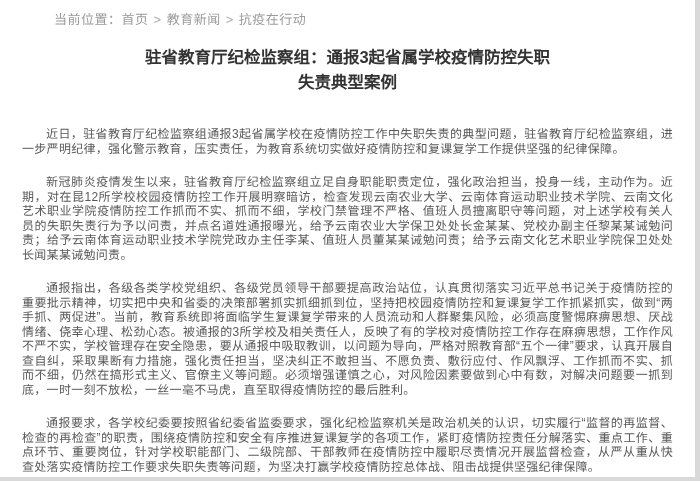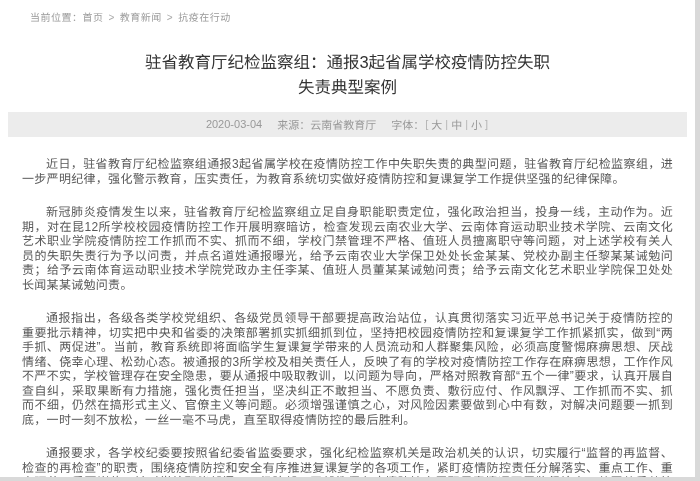--- a/index.html
+++ b/index.html
@@ -9,34 +9,35 @@
     font-family: "Liberation Sans", "DejaVu Sans", sans-serif;
   }
   .page {
     width: 695px; height: 477px;
     background: #ffffff;
     overflow: hidden;
     position: relative;
   }
   
   .breadcrumb {
-    padding: 9px 0 0 30px;
-    font-size: 10px;
+    padding: 9px 0 0 18px;
+    font-size: 13px;
     color: #9b9b9b;
     letter-spacing: 0.5px;
+    margin-left: 36px;
   }
   .breadcrumb .crumb { color: #9b9b9b; cursor: pointer; }
   .breadcrumb .sep { margin: 0 5px; color: #aaaaaa; }
   
   .title {
-    margin: 26px auto 12px;
+    margin: 17px auto 12px;
     max-width: 420px;
     text-align: center;
     font-size: 16.5px;
-    font-weight: normal;
+    font-weight: bold;
     color: #333333;
     line-height: 25px;
   }
   
   .meta {
     margin: 0 8px;
     background: #ececec;
     text-align: center;
     font-size: 11px;
     color: #999999;
@@ -64,25 +65,20 @@
 <body>
 
 <div class="page">
 
   <div class="breadcrumb">
     <span>当前位置：</span><span class="crumb">首页</span><span class="sep">&gt;</span><span class="crumb">教育新闻</span><span class="sep">&gt;</span><span class="crumb">抗疫在行动</span>
   </div>
 
   <h1 class="title">驻省教育厅纪检监察组：通报3起省属学校疫情防控失职失责典型案例</h1>
 
-  <div class="meta">
-    <span>2020-03-04</span>
-    <span class="gap">来源：</span><span>云南省教育厅</span>
-    <span class="gap">字体：</span><span class="bar">[</span><span class="size-btn">大</span><span class="bar">|</span><span class="size-btn">中</span><span class="bar">|</span><span class="size-btn">小</span><span class="bar">]</span>
-  </div>
 
   <div class="content">
     <p>近日，驻省教育厅纪检监察组通报3起省属学校在疫情防控工作中失职失责的典型问题，驻省教育厅纪检监察组，进一步严明纪律，强化警示教育，压实责任，为教育系统切实做好疫情防控和复课复学工作提供坚强的纪律保障。</p>
     <p>新冠肺炎疫情发生以来，驻省教育厅纪检监察组立足自身职能职责定位，强化政治担当，投身一线，主动作为。近期，对在昆12所学校校园疫情防控工作开展明察暗访，检查发现云南农业大学、云南体育运动职业技术学院、云南文化艺术职业学院疫情防控工作抓而不实、抓而不细，学校门禁管理不严格、值班人员擅离职守等问题，对上述学校有关人员的失职失责行为予以问责，并点名道姓通报曝光，给予云南农业大学保卫处处长金某某、党校办副主任黎某某诫勉问责；给予云南体育运动职业技术学院党政办主任李某、值班人员董某某诫勉问责；给予云南文化艺术职业学院保卫处处长闻某某诫勉问责。</p>
     <p>通报指出，各级各类学校党组织、各级党员领导干部要提高政治站位，认真贯彻落实习近平总书记关于疫情防控的重要批示精神，切实把中央和省委的决策部署抓实抓细抓到位，坚持把校园疫情防控和复课复学工作抓紧抓实，做到“两手抓、两促进”。当前，教育系统即将面临学生复课复学带来的人员流动和人群聚集风险，必须高度警惕麻痹思想、厌战情绪、侥幸心理、松劲心态。被通报的3所学校及相关责任人，反映了有的学校对疫情防控工作存在麻痹思想，工作作风不严不实，学校管理存在安全隐患，要从通报中吸取教训，以问题为导向，严格对照教育部“五个一律”要求，认真开展自查自纠，采取果断有力措施，强化责任担当，坚决纠正不敢担当、不愿负责、敷衍应付、作风飘浮、工作抓而不实、抓而不细，仍然在搞形式主义、官僚主义等问题。必须增强谨慎之心，对风险因素要做到心中有数，对解决问题要一抓到底，一时一刻不放松，一丝一毫不马虎，直至取得疫情防控的最后胜利。</p>
     <p>通报要求，各学校纪委要按照省纪委省监委要求，强化纪检监察机关是政治机关的认识，切实履行“监督的再监督、检查的再检查”的职责，围绕疫情防控和安全有序推进复课复学的各项工作，紧盯疫情防控责任分解落实、重点工作、重点环节、重要岗位，针对学校职能部门、二级院部、干部教师在疫情防控中履职尽责情况开展监督检查，从严从重从快查处落实疫情防控工作要求失职失责等问题，为坚决打赢学校疫情防控总体战、阻击战提供坚强纪律保障。</p>
   </div>
 
 </div>
 

